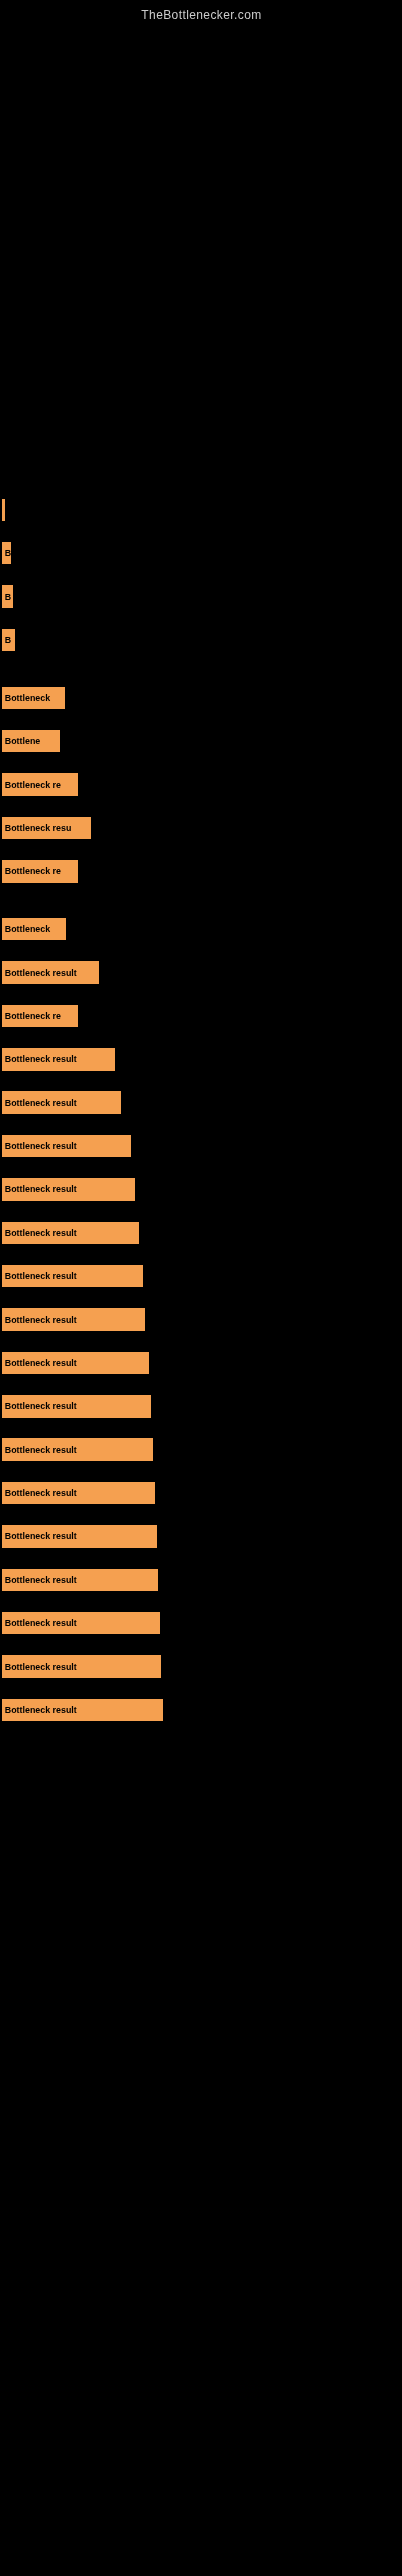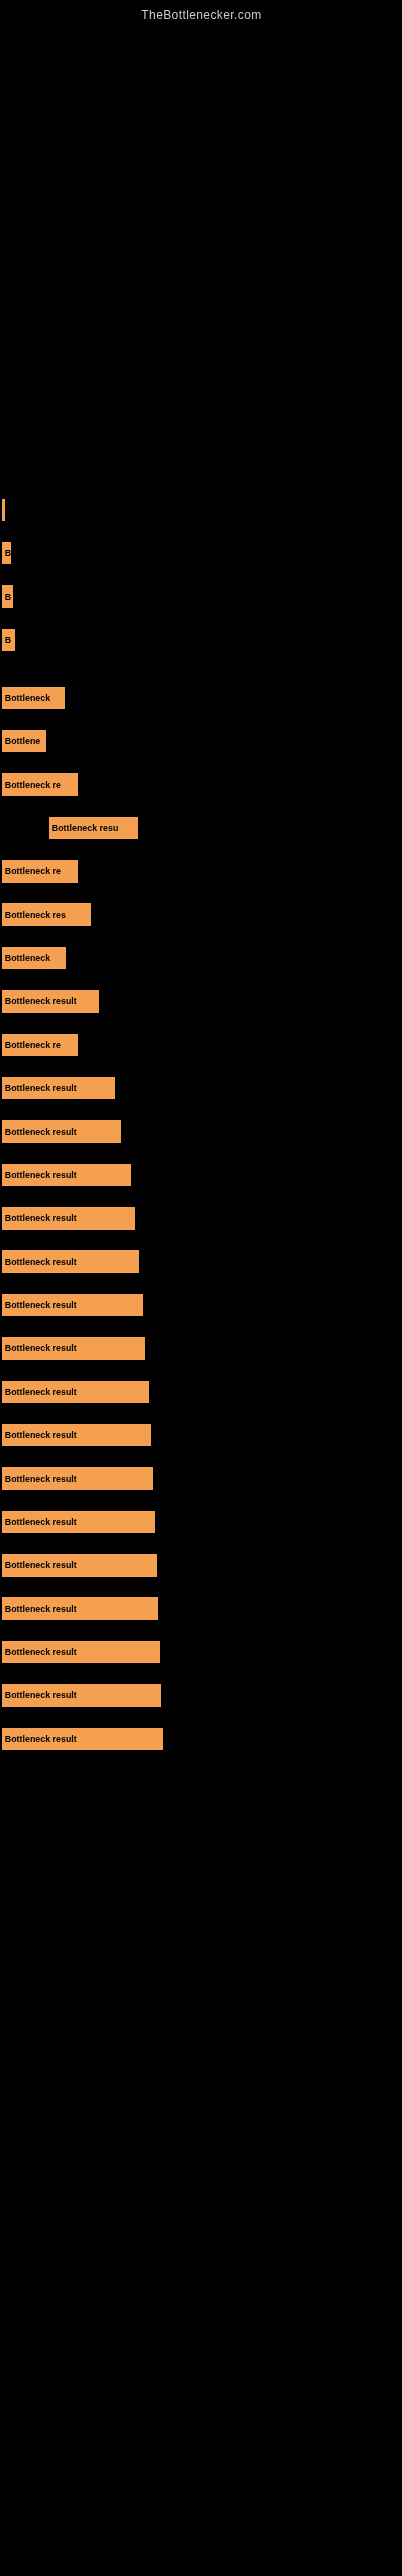--- a/index.html
+++ b/index.html
@@ -67,38 +67,35 @@
     <div class="bar-row">
       <div class="bar" style="width: 13px;">B</div>
     </div>
     <div style="height: 14.5px;"></div>
     <div style="height: 14.5px;"></div>
     <div class="bar-row">
       <div class="bar" style="width: 63px;">Bottleneck</div>
     </div>
     <div style="height: 14.5px;"></div>
     <div class="bar-row">
-      <div class="bar" style="width: 44px;">Bottlene</div>
+      <div class="bar" style="width: 58px;">Bottlene</div>
     </div>
     <div style="height: 14.5px;"></div>
     <div class="bar-row">
       <div class="bar" style="width: 76px;">Bottleneck re</div>
     </div>
     <div style="height: 14.5px;"></div>
     <div class="bar-row">
-      <div class="bar" style="width: 89px; margin-left: 47px;">Bottleneck resu</div>
+      <div class="bar" style="width: 89px;">Bottleneck resu</div>
     </div>
     <div style="height: 14.5px;"></div>
     <div class="bar-row">
       <div class="bar" style="width: 76px;">Bottleneck re</div>
     </div>
     <div style="height: 14.5px;"></div>
-    <div class="bar-row">
-      <div class="bar" style="width: 89px;">Bottleneck res</div>
-    </div>
     <div style="height: 14.5px;"></div>
     <div class="bar-row">
       <div class="bar" style="width: 64px;">Bottleneck</div>
     </div>
     <div style="height: 14.5px;"></div>
     <div class="bar-row">
       <div class="bar" style="width: 97px;">Bottleneck result</div>
     </div>
     <div style="height: 14.5px;"></div>
     <div class="bar-row">

